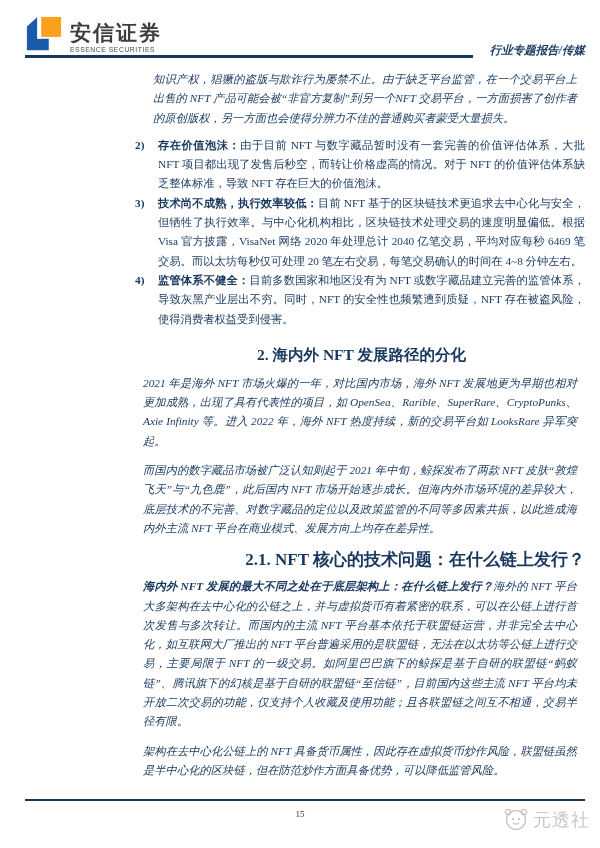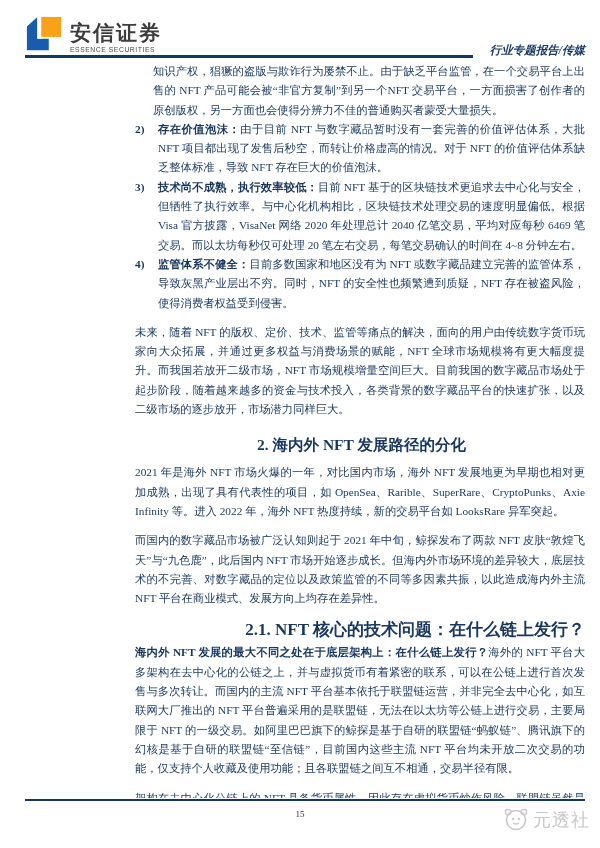--- a/index.html
+++ b/index.html
@@ -13,21 +13,21 @@
   .logo-text{display:flex;flex-direction:column;line-height:1;}
   .logo-cn{font-family:"Liberation Sans","DejaVu Sans",sans-serif;font-size:21px;font-weight:bold;color:#3d3d3d;letter-spacing:2px;margin-top:3px;}
   .logo-en{font-family:"Liberation Sans","DejaVu Sans",sans-serif;font-size:6.8px;color:#4a4a4a;letter-spacing:0.55px;margin-top:4px;}
   .header-rule{position:absolute;top:55px;left:25px;width:448px;height:2.5px;background:#17375e;}
   .report-type{position:absolute;top:43px;right:15px;font-size:11.5px;font-weight:bold;font-style:italic;color:#17375e;margin-left:16px;}
   
   .content{
     position:absolute;top:62px;left:135px;width:450px;height:736px;overflow:hidden;
     font-size:11.3px;line-height:19.3px;text-align:justify;
   }
-  .content p{margin:0;}
+  .content p{margin:8px;font-style:italic;}
   p.cont{margin-left:18px;}
   p.body{margin-top:10px;}
   .li{display:flex;margin:0;}
   .li .num{flex:none;width:23px;font-weight:bold;}
   .li .txt{flex:1;}
   b.lbl{font-weight:bold;}
   h1.sec{font-size:15.5px;line-height:22px;font-weight:bold;margin:15px 0 7px 3px;color:#17375e;text-align:center;}
   h2.sec{font-size:17px;line-height:18px;font-weight:bold;margin:13px 0 4px 3px;color:#17375e;text-align:right;}
   
   .footer-rule{position:absolute;top:799px;left:25px;width:560px;height:1.5px;background:#17375e;}
@@ -68,21 +68,20 @@
     <div class="li">
       <span class="num">3)</span>
       <span class="txt"><b class="lbl">技术尚不成熟，执行效率较低：</b><span>目前 NFT 基于的区块链技术更追求去中心化与安全，但牺牲了执行效率。与中心化机构相比，区块链技术处理交易的速度明显偏低。根据 Visa 官方披露，VisaNet 网络 2020 年处理总计 2040 亿笔交易，平均对应每秒 6469 笔交易。而以太坊每秒仅可处理 20 笔左右交易，每笔交易确认的时间在 4~8 分钟左右。</span></span>
     </div>
 
     <div class="li">
       <span class="num">4)</span>
       <span class="txt"><b class="lbl">监管体系不健全：</b><span>目前多数国家和地区没有为 NFT 或数字藏品建立完善的监管体系，导致灰黑产业层出不穷。同时，NFT 的安全性也频繁遭到质疑，NFT 存在被盗风险，使得消费者权益受到侵害。</span></span>
     </div>
 
-    <p class="body">未来，随着 NFT 的版权、定价、技术、监管等痛点的解决，面向的用户由传统数字货币玩家向大众拓展，并通过更多权益与消费场景的赋能，NFT 全球市场规模将有更大幅度提升。而我国若放开二级市场，NFT 市场规模增量空间巨大。目前我国的数字藏品市场处于起步阶段，随着越来越多的资金与技术投入，各类背景的数字藏品平台的快速扩张，以及二级市场的逐步放开，市场潜力同样巨大。</p>
 
     <h1 class="sec">2. 海内外 NFT 发展路径的分化</h1>
 
     <p>2021 年是海外 NFT 市场火爆的一年，对比国内市场，海外 NFT 发展地更为早期也相对更加成熟，出现了具有代表性的项目，如 OpenSea、Rarible、SuperRare、CryptoPunks、Axie Infinity 等。进入 2022 年，海外 NFT 热度持续，新的交易平台如 LooksRare 异军突起。</p>
 
     <p class="body">而国内的数字藏品市场被广泛认知则起于 2021 年中旬，鲸探发布了两款 NFT 皮肤“敦煌飞天”与“九色鹿”，此后国内 NFT 市场开始逐步成长。但海内外市场环境的差异较大，底层技术的不完善、对数字藏品的定位以及政策监管的不同等多因素共振，以此造成海内外主流 NFT 平台在商业模式、发展方向上均存在差异性。</p>
 
     <h2 class="sec">2.1. NFT 核心的技术问题：在什么链上发行？</h2>
 
     <p><b class="lbl">海内外 NFT 发展的最大不同之处在于底层架构上：在什么链上发行？</b><span>海外的 NFT 平台大多架构在去中心化的公链之上，并与虚拟货币有着紧密的联系，可以在公链上进行首次发售与多次转让。而国内的主流 NFT 平台基本依托于联盟链运营，并非完全去中心化，如互联网大厂推出的 NFT 平台普遍采用的是联盟链，无法在以太坊等公链上进行交易，主要局限于 NFT 的一级交易。如阿里巴巴旗下的鲸探是基于自研的联盟链“蚂蚁链”、腾讯旗下的幻核是基于自研的联盟链“至信链”，目前国内这些主流 NFT 平台均未开放二次交易的功能，仅支持个人收藏及使用功能；且各联盟链之间互不相通，交易半径有限。</span></p>

